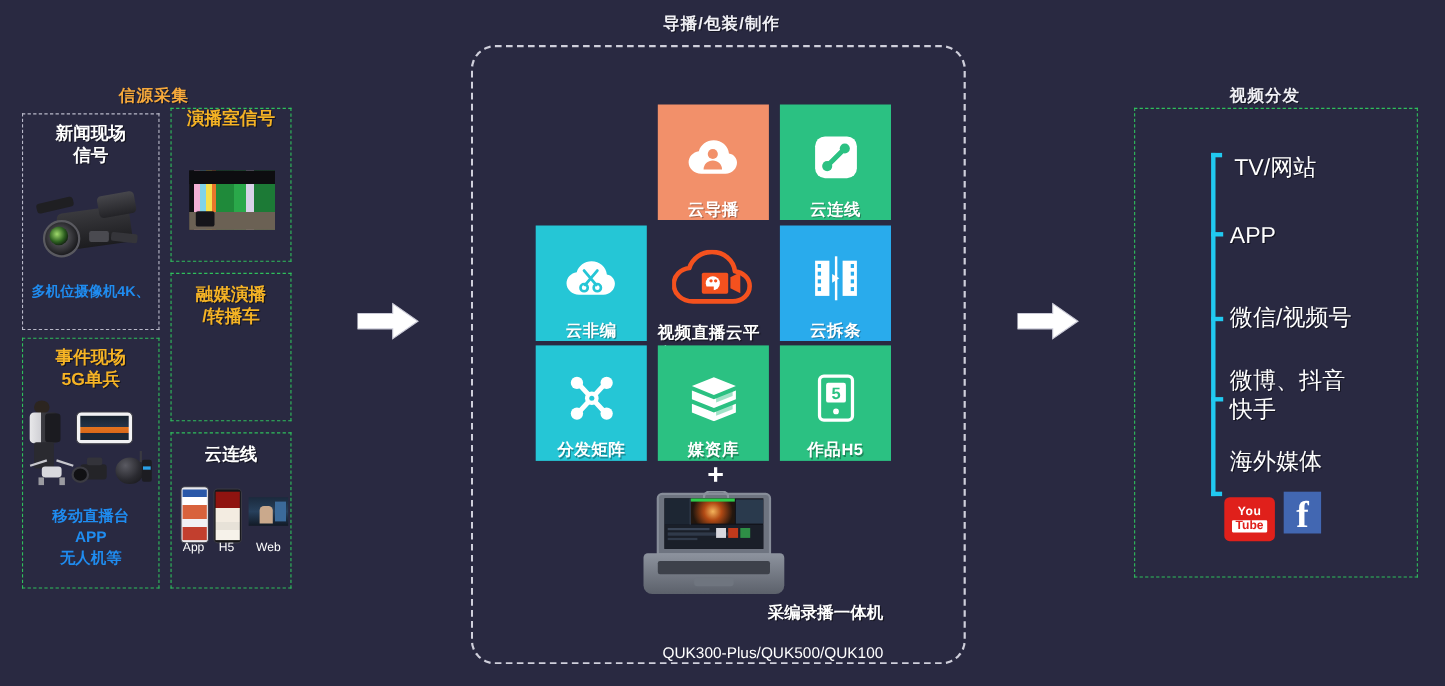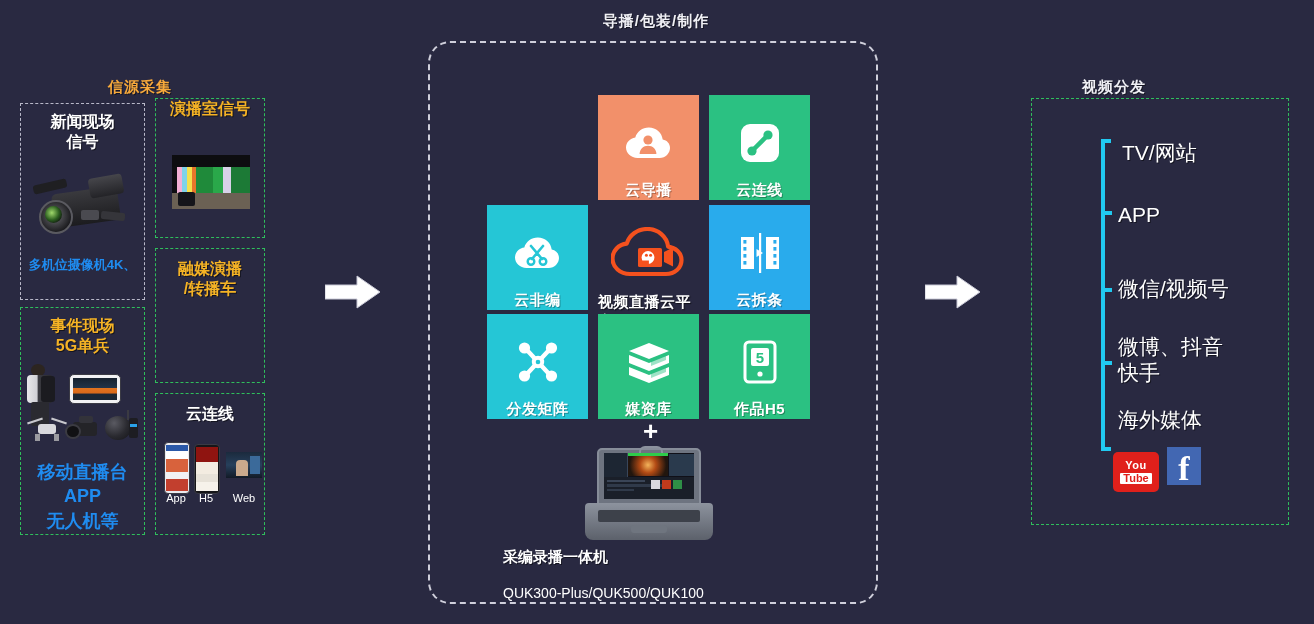--- a/index.html
+++ b/index.html
@@ -37,21 +37,21 @@
     text-align:center;text-shadow:1px 1px 0 rgba(0,0,0,.5);
   }
   .panel-head-orange{
     color:#f5b325;font-weight:bold;font-size:16px;line-height:1.28;
     text-align:center;text-shadow:1px 1px 0 rgba(0,0,0,.5);
   }
   .panel-foot-blue{
     color:#1f8cf0;font-weight:bold;font-size:13px;line-height:1.35;
     text-align:center;
   }
-  .panel-foot-blue.big{font-size:18px;}
+  .panel-foot-blue.big{font-size:14px;}
 
   
   .photo{position:absolute;overflow:hidden;}
 
   
   .cam-body{position:absolute;background:#2a2a2d;border-radius:5px;}
   .cam-lens{position:absolute;border-radius:50%;background:
      radial-gradient(circle at 45% 45%,#6d6d72 0%,#3a3a3e 45%,#17171a 75%);
      border:2px solid #5a5a60;}
   .cam-grip{position:absolute;background:#1f1f22;border-radius:3px;}
@@ -137,21 +137,21 @@
   .lid{position:absolute;left:9%;top:0;width:82%;height:62%;
        background:#6e7480;border-radius:5px 5px 0 0;border:2px solid #878d99;box-sizing:border-box;}
   .screen{position:absolute;left:5%;top:6%;right:5%;bottom:8%;background:#101018;overflow:hidden;}
   .base{position:absolute;left:0;bottom:0;width:100%;height:40%;
         background:linear-gradient(180deg,#8d939e 0%,#5c616b 100%);
         border-radius:4px 4px 8px 8px;}
   .kbd{position:absolute;left:10%;top:18%;width:80%;height:34%;background:#3d414a;border-radius:2px;}
   .track{position:absolute;left:36%;top:60%;width:28%;height:22%;background:#6f757f;border-radius:3px;}
 
   .machine-cap{
-    position:absolute;text-align:left;color:#ffffff;white-space:nowrap;
+    position:absolute;text-align:right;color:#ffffff;white-space:nowrap;
   }
   .machine-cap .l1{font-size:15px;font-weight:bold;text-shadow:1px 1px 0 rgba(0,0,0,.5);}
   .machine-cap .l2{font-size:14px;margin-top:18px;}
 
   
   .right-box{
     position:absolute;border:1px dashed #2fbf5c;box-sizing:border-box;
   }
   .brace{
     position:absolute;background:transparent;
@@ -176,21 +176,21 @@
   .fb span{color:#ffffff;font-family:"Liberation Serif",serif;font-size:34px;
            font-weight:bold;line-height:.95;}
 </style>
 </head>
 <body style="background: rgb(41, 41, 65);">
 
 <div class="stage">
 
   <div class="section-title title-orange" style="left:80px;top:78px;width:120px;">信源采集</div>
   <div class="section-title" style="left:576px;top:12px;width:160px;">导播/包装/制作</div>
-  <div class="section-title" style="left:1054px;top:78px;width:120px;">视频分发</div>
+  <div class="section-title" style="left:1090px;top:78px;width:120px;">视频分发</div>
 
   <div class="panel-dash-white" style="left:20px;top:103px;width:125px;height:197px;">
     <div class="panel-head-white" style="margin-top:8px;white-space:pre-line;">新闻现场
 信号</div>
 
     <div class="photo" style="left:6px;top:60px;width:113px;height:78px;">
       <div class="cam-grip" style="left:6px;top:18px;width:34px;height:9px;transform:rotate(-13deg);"></div>
       <div class="cam-body" style="left:26px;top:26px;width:66px;height:34px;transform:rotate(-8deg);
            background:linear-gradient(180deg,#3a3a3e 0%,#1c1c1f 100%);"></div>
       <div class="cam-body" style="left:62px;top:12px;width:34px;height:20px;border-radius:4px;transform:rotate(-10deg);

